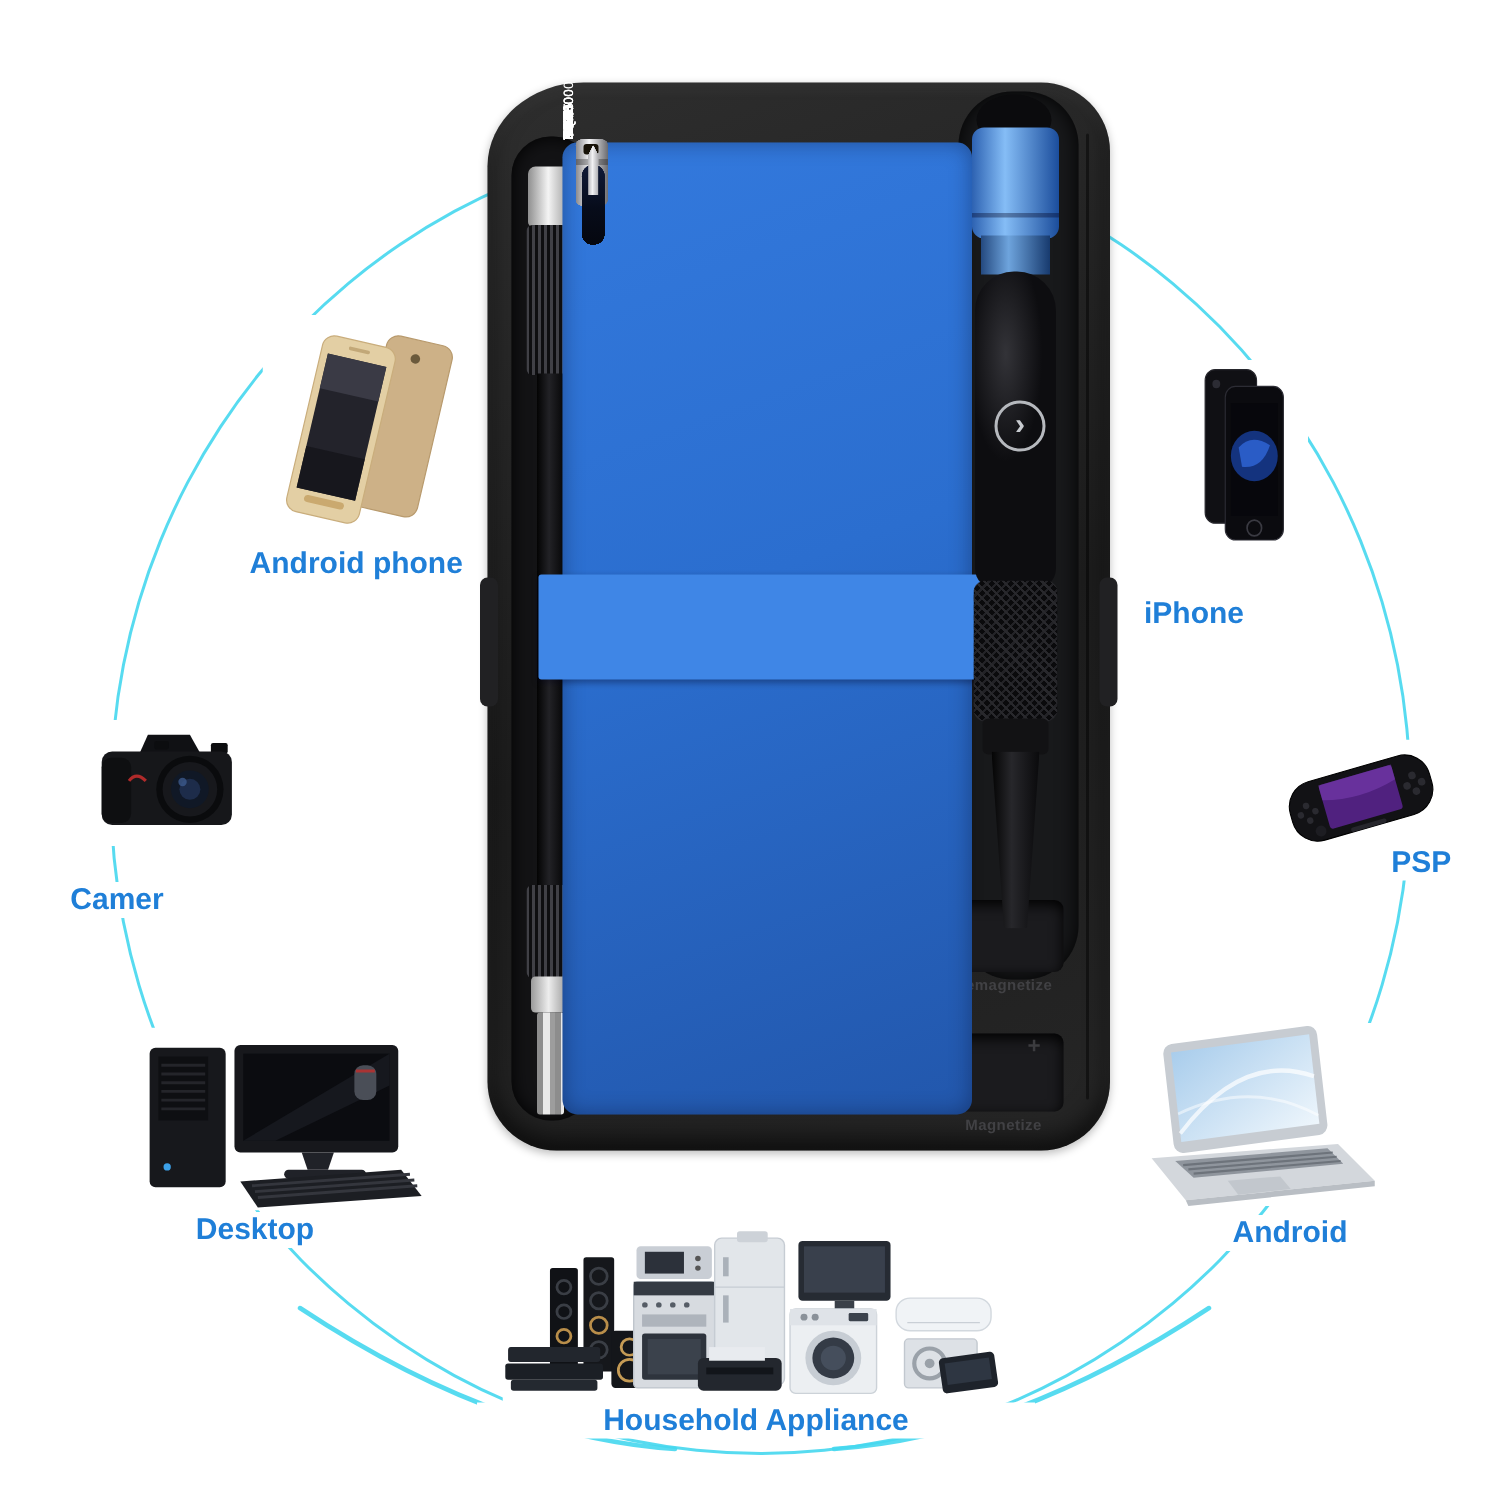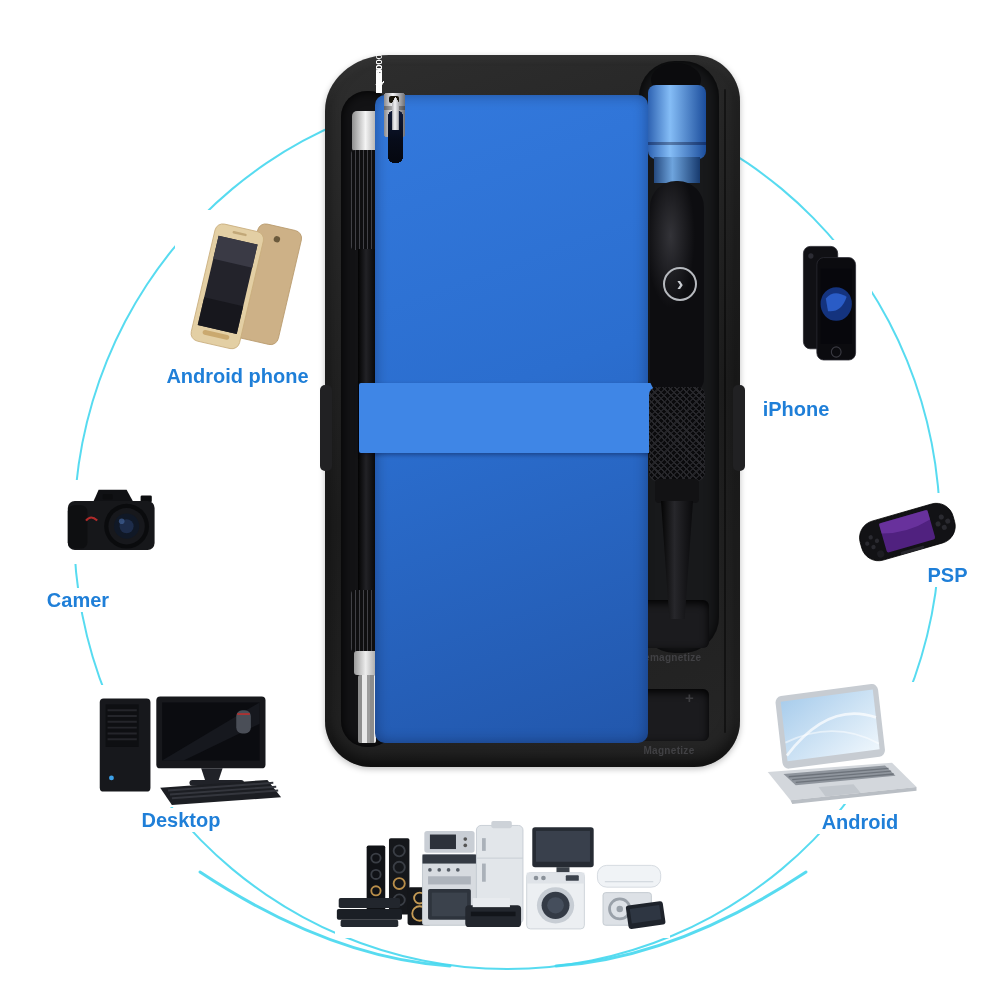--- a/index.html
+++ b/index.html
@@ -181,21 +181,21 @@
       <rect x="74" y="18" width="100" height="60" fill="#0b0c10"></rect>
       <polygon points="74,78 174,18 174,40 96,78" fill="#16181e"></polygon>
       <rect x="150" y="26" width="15" height="24" rx="6" fill="#4a4e57"></rect>
       <path d="M151 30 h13" stroke="#a33" stroke-width="2"></path>
       <polygon points="114,86 136,86 132,98 118,98" fill="#202228"></polygon>
       <rect x="102" y="98" width="56" height="6" rx="3" fill="#202228"></rect>
       <polygon points="72,106 182,98 196,116 84,124" fill="#1c1e23"></polygon>
       <path d="M80 109 L188 101 M82 113 L191 105 M84 117 L193 109" stroke="#34363d" stroke-width="2"></path>
     </svg>
   </div>
-  <div class="device-label" style="left:114px;top:808px;width:130px;">Desktop</div>
+  <div class="device-label" style="left:103px;top:808px;width:130px;">Desktop</div>
 
   <div class="device" style="left:745px;top:682px;">
     <svg width="175" height="122" viewBox="0 0 200 130" preserveAspectRatio="none">
       <defs>
         <linearGradient id="lapscr" x1="0" y1="0" x2="1" y2="1">
           <stop offset="0" stop-color="#a9cdec"></stop>
             <stop offset="1" stop-color="#eef6fc"></stop>
         </linearGradient>
       </defs>
       <rect width="200" height="130" fill="#fff"></rect>
@@ -268,20 +268,21 @@
       <circle cx="306" cy="98" r="3.5" fill="#9aa1a9"></circle>
       <g transform="rotate(-8 332 106)">
         <rect x="314" y="92" width="40" height="26" rx="3" fill="#1e232b"></rect>
         <rect x="318" y="96" width="32" height="16" fill="#2e3642"></rect>
       </g>
       <rect x="140" y="94" width="60" height="24" rx="4" fill="#23272e"></rect>
       <rect x="148" y="86" width="40" height="10" fill="#e8ebef"></rect>
       <rect x="146" y="101" width="48" height="5" fill="#12151a"></rect>
     </svg>
   </div>
+  <div class="device-label" style="left:318px;top:935px;width:368px;">Household Appliance</div>
 
   <div id="case">
     <div class="tab-side" style="left:-5px;"></div>
     <div class="tab-side" style="right:-5px;"></div>
     <div class="seam"></div>
 
     <div class="left-channel"></div>
     <div class="rod-cap"></div>
     <div class="rod-knurl k1"></div>
     <div class="rod-shaft"></div>

